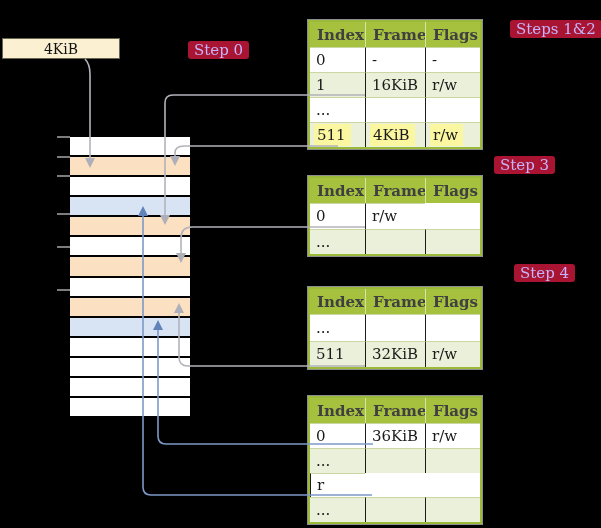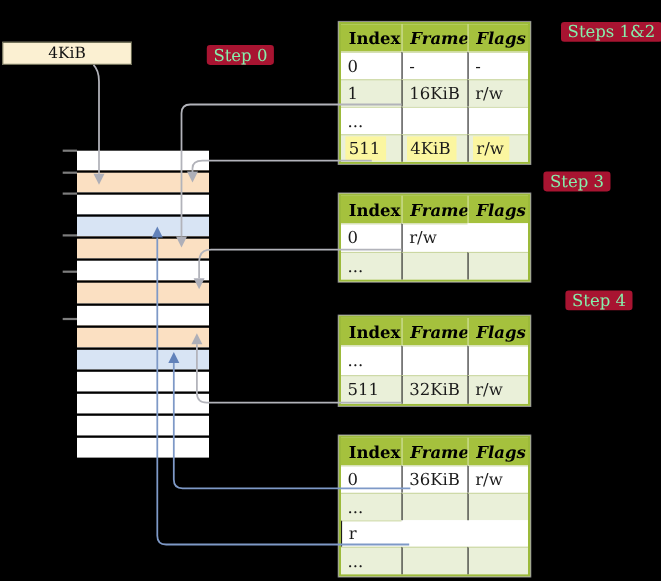--- a/index.html
+++ b/index.html
@@ -5,21 +5,21 @@
   html,body{margin:0;padding:0;background:#000;}
   .stage{position:relative;width:601px;height:528px;overflow:hidden;
          font-family:"DejaVu Serif","Liberation Serif",serif;background:var(--background,#000);}
 
   
   .box4k{position:absolute;left:2px;top:38px;width:118px;height:21px;box-sizing:border-box;
          background:var(--cream);border:1px solid #66664f;display:flex;align-items:center;
          justify-content:center;font-size:14px;color:#111;}
 
   
-  .steplbl{position:absolute;background:var(--step-red);color:#86efac;font-size:15px;line-height:16px;
+  .steplbl{position:absolute;background:var(--step-red);color:#c4b5fd;font-size:15px;line-height:16px;
            padding:1px 6px;border-radius:3px;white-space:nowrap;}
   #step0{left:188px;top:41px}
   #steps12{left:510px;top:20px}
   #step3{left:494px;top:156px}
   #step4{left:514px;top:264px}
 
   
   .memcol{position:absolute;left:70px;top:137px;width:120px;height:279px;
           display:flex;flex-direction:column;}
   .mrow{flex:1;border-top:2px solid #000;}
@@ -31,22 +31,22 @@
           border:2px solid var(--border-green);box-shadow:0 0 0 1px var(--table-outline);
           background:#fff;}
   #pt0{top:20px} #pt1{top:176px} #pt2{top:287px} #pt3{top:396px}
   .trow{display:grid;grid-template-columns:55px 60px 55px;}
   .thead{height:25px;background:var(--header-green);}
   #pt0 .brow{height:25px}
   #pt1 .brow{height:25.5px}
   #pt2 .brow{height:26.5px}
   #pt3 .brow{height:24.75px}
   .cell{display:flex;align-items:center;box-sizing:border-box;overflow:hidden;white-space:nowrap;}
-  .hcell{color:#000000;font-weight:bold;font-size:15px;padding-left:7px;}
-  .hcell.sep{border-left:1px solid rgba(255,255,255,.55);font-style:italic;}
+  .hcell{color:#404040;font-weight:bold;font-size:15px;padding-left:7px;}
+  .hcell.sep{border-left:1px solid rgba(255,255,255,.55);}
   .bcell{font-size:15px;color:var(--text-dark);padding-left:6px;}
   .bcell.bsep{border-left:1px solid #1c1c1c;}
   .brow{background:var(--row-white);}
   .brow.shaded{background:var(--row-shaded);}
   .brow .bcell{border-top:1px solid #cbd7a2;}
   .hl{background:var(--highlight);padding:2px 5px 2px 3px;margin-left:-2px;}
 
   
   #overlay{position:absolute;left:0;top:0;z-index:5;pointer-events:none;}
 </style>

